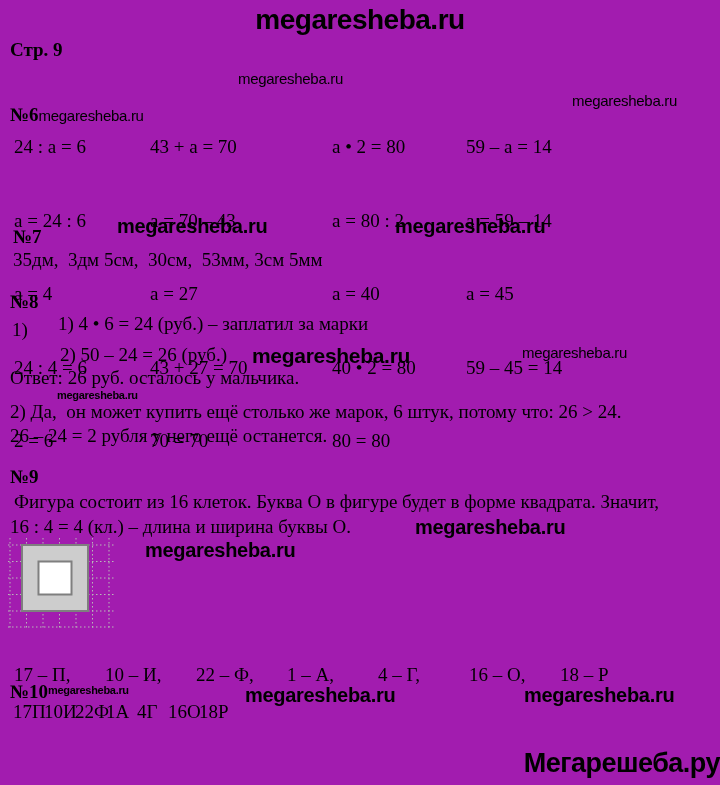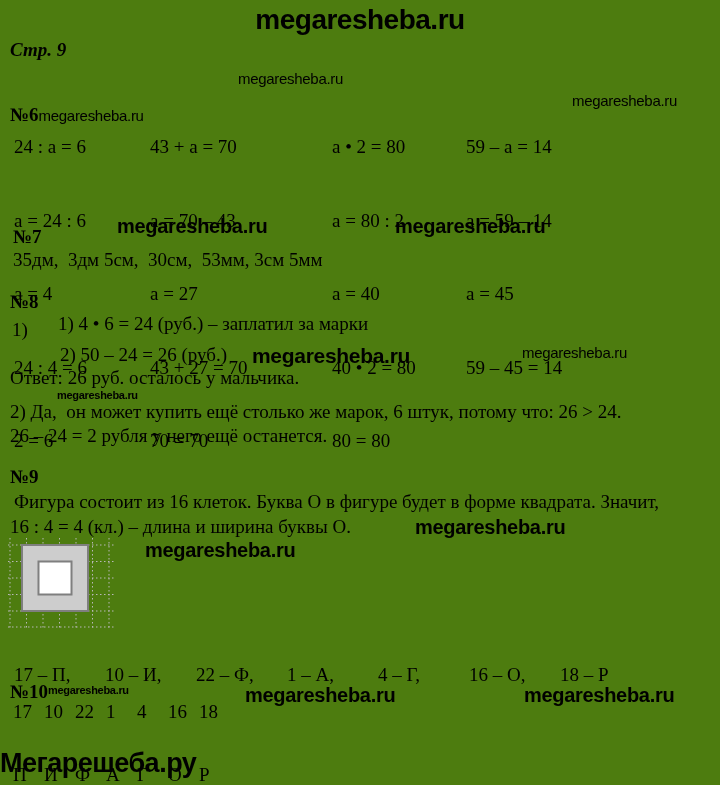--- a/index.html
+++ b/index.html
@@ -1,57 +1,57 @@
 <!DOCTYPE html>
 <html><head>
 <meta charset="utf-8">
 <style>
   html,body{margin:0;padding:0;background:#fff;}
   .page{
     position:relative;
     width:720px;height:785px;
-    background:#4d7c0f;
+    background:#a21caf;
     font-family:"Liberation Serif", serif;
     color:#000;
     overflow:hidden;
   }
   .abs{position:absolute;white-space:pre;}
   .serif{font-family:"Liberation Serif", serif;font-size:19px;line-height:24px;}
   .bold{font-weight:bold;}
   .site-header{
     left:0;top:4px;width:100%;text-align:center;
     font-family:"Liberation Sans", sans-serif;
     font-size:28px;font-weight:bold;letter-spacing:-0.5px;
   }
   .site-footer{
-    left:0;top:748px;width:100%;text-align:left;
+    left:0;top:748px;width:100%;text-align:right;
     font-family:"Liberation Sans", sans-serif;
     font-size:27px;font-weight:bold;letter-spacing:-0.5px;
   }
   .task-label{font-family:"Liberation Serif", serif;font-size:19px;font-weight:bold;}
   .wm{font-family:"Liberation Sans", sans-serif;letter-spacing:-0.3px;}
   .wm-sm{font-size:15px;font-weight:500;}
   .wm-bold{font-size:20px;font-weight:bold;}
   .wm-big{font-size:21px;font-weight:bold;}
   .wm-tiny{font-size:11px;font-weight:bold;}
   .eq-col{top:86px;font-size:19px;line-height:24.5px;}
   .eq-col div{white-space:pre;}
   .pairs-row{display:flex;left:14px;top:664px;font-size:19px;}
   .pairs-row span{display:inline-block;width:91px;white-space:pre;}
   .decode-row{display:flex;left:13px;top:700px;font-size:19px;line-height:23px;}
-  .decode-col{width:31px;display:flex;flex-direction:column;gap:40px;}
+  .decode-col{width:31px;display:flex;flex-direction:row;}
 </style>
 </head>
 <body>
 
 <div class="page">
 
   <div class="abs site-header">megaresheba.ru</div>
 
-  <div class="abs serif bold" style="left:10px;top:38px;font-style:italic;">Стр. 9</div>
+  <div class="abs serif bold" style="left:10px;top:38px;">Стр. 9</div>
 
   <div class="abs" style="left:10px;top:72px;margin-top:32px;"><span class="task-label">№6</span><span class="wm wm-sm">megaresheba.ru</span></div>
   <div class="abs wm wm-sm" style="left:238px;top:70px;">megaresheba.ru</div>
 
   <div class="abs eq-col" style="left:14px;">
     <div>24 : а = 6</div>
     <div>а = 24 : 6</div>
     <div>а = 4</div>
     <div>24 : 4 = 6</div>
     <div>2 = 6</div>

